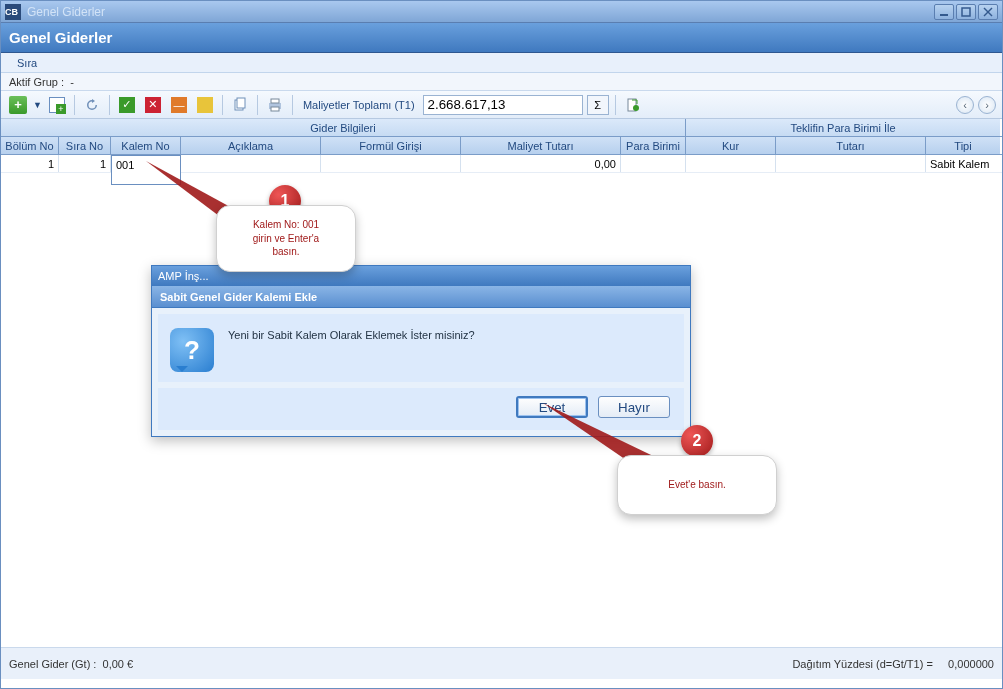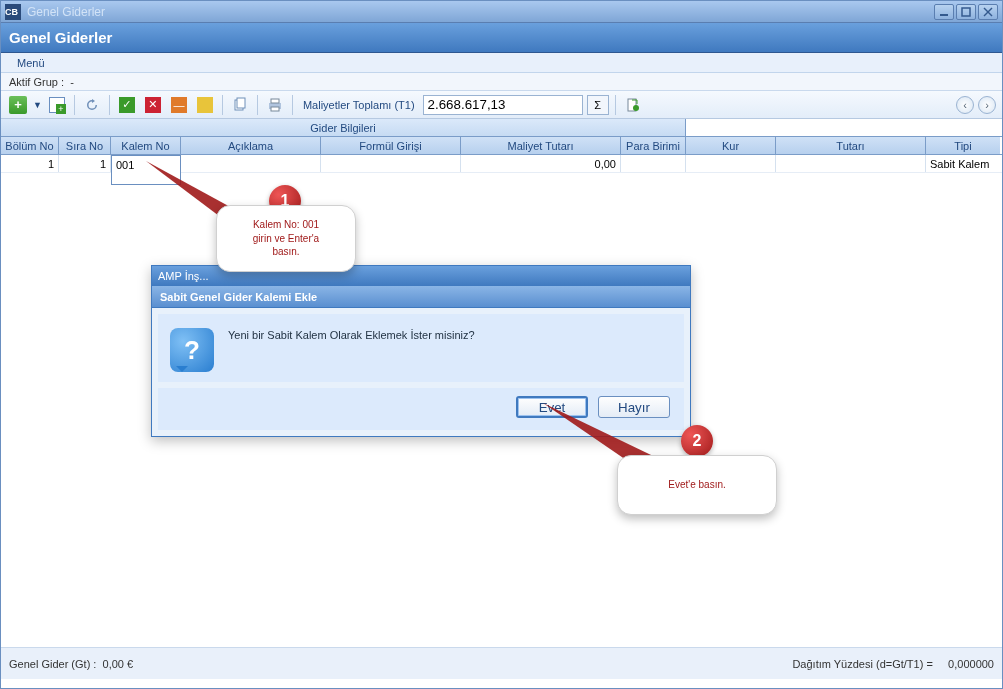--- a/index.html
+++ b/index.html
@@ -315,21 +315,21 @@
           </svg>
       </div>
     </div>
   </div>
 
   <div class="header-band">
     <span>Genel Giderler</span>
   </div>
 
   <div class="menubar">
-    <div class="menu-item">Menü</div>
+    <div class="menu-item">Sıra</div>
   </div>
 
   <div class="groupbar">
     <span>Aktif Grup :</span>
     &nbsp;&nbsp;
     <span>-</span>
   </div>
 
   <div class="toolbar">
     <div class="tb-btn">
@@ -388,20 +388,21 @@
         </svg>
     </div>
     <div class="nav-btns">
       <div class="nav-circle">‹</div>
       <div class="nav-circle">›</div>
     </div>
   </div>
 
   <div class="grid-header-groups">
     <div class="ghg group-gider">Gider Bilgileri</div>
+    <div class="ghg group-teklif" style="border-right:none;">Teklifin Para Birimi İle</div>
   </div>
 
   <div class="grid-header-cols">
     <div class="ghc col-bolum">Bölüm No</div>
     <div class="ghc col-sira">Sıra No</div>
     <div class="ghc col-kalem">Kalem No</div>
     <div class="ghc col-aciklama">Açıklama</div>
     <div class="ghc col-formul">Formül Girişi</div>
     <div class="ghc col-maliyet">Maliyet Tutarı</div>
     <div class="ghc col-para">Para Birimi</div>

